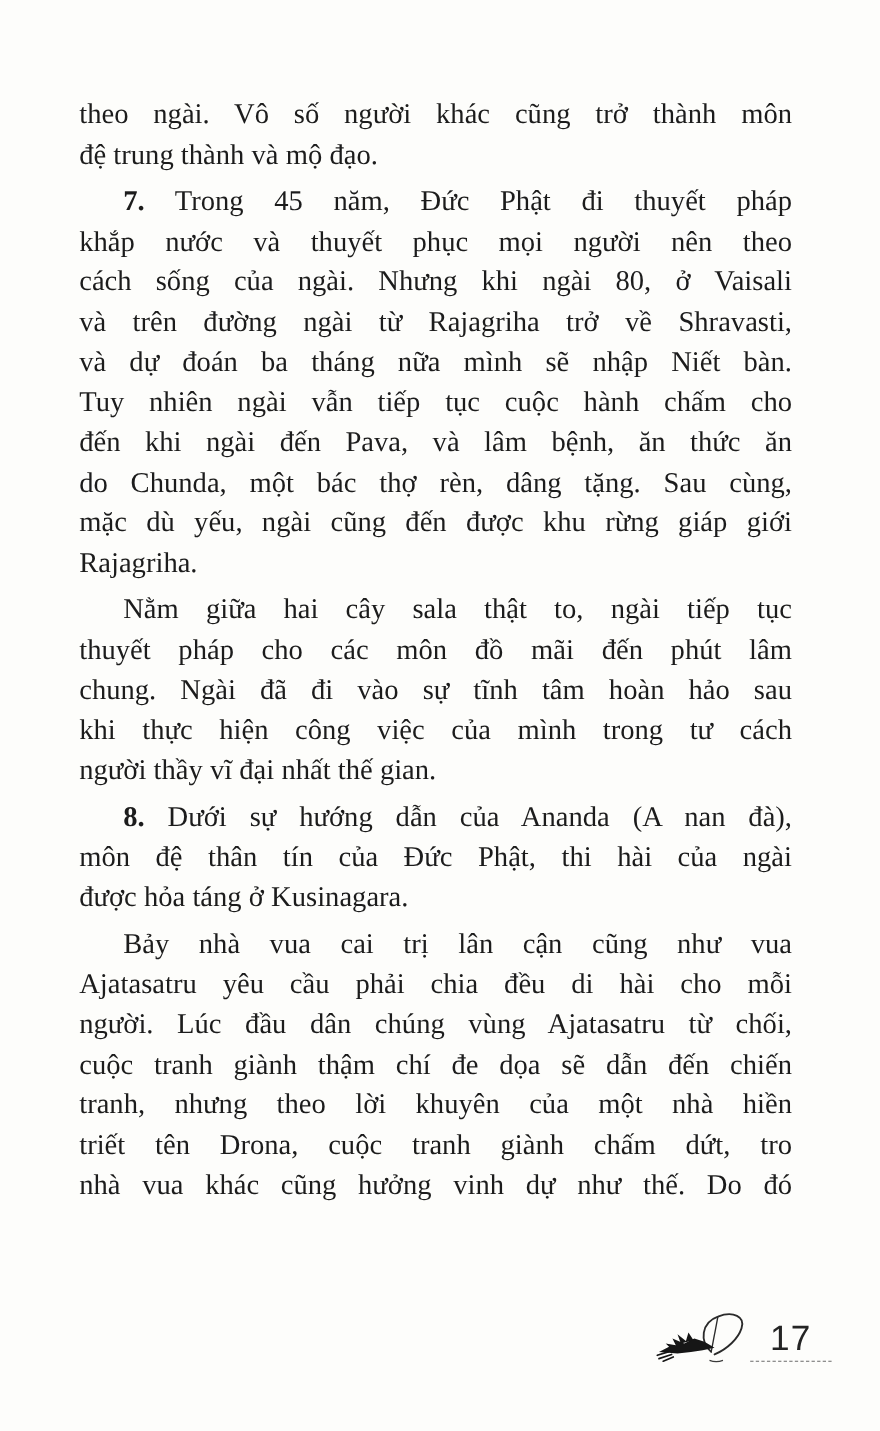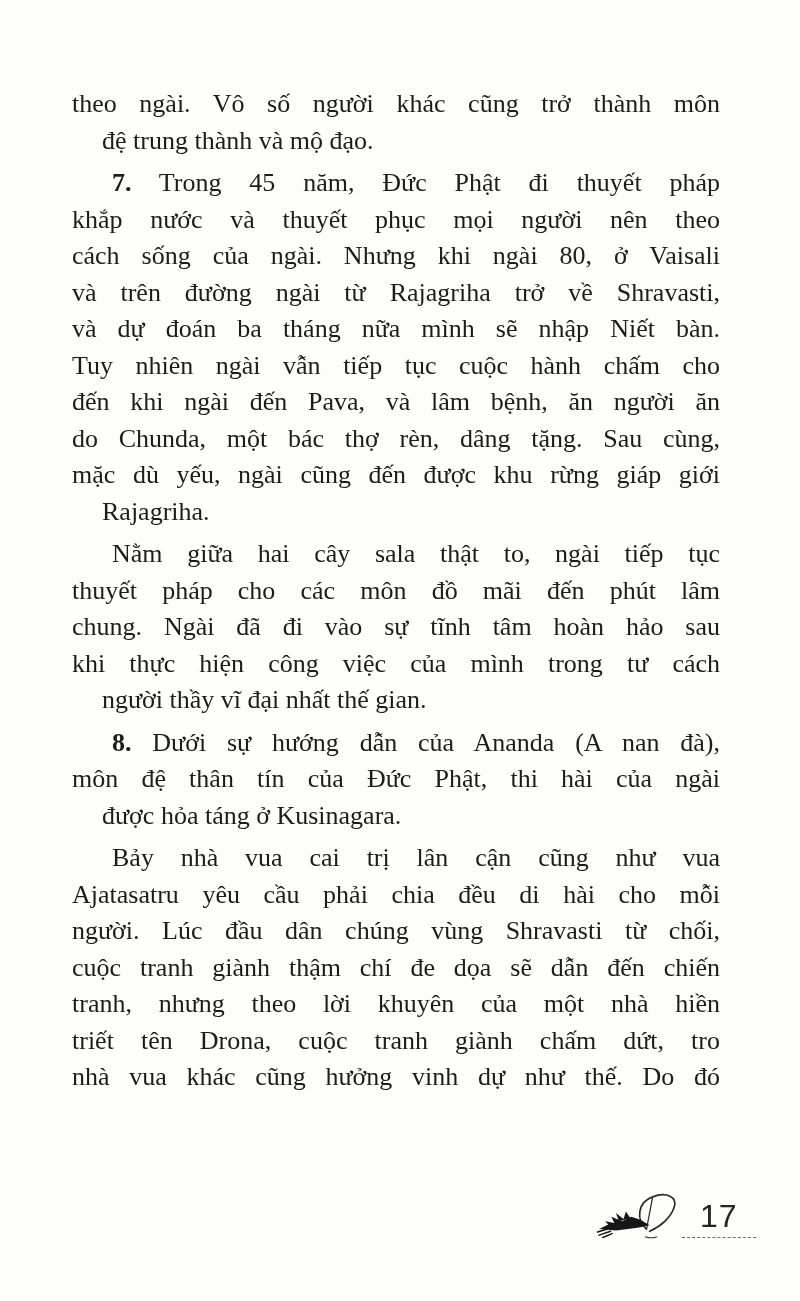--- a/index.html
+++ b/index.html
@@ -19,21 +19,21 @@
     line-height:36.5px;
   }
   .para{margin:0;}
   .para + .para{margin-top:6px;}
   .line{
     text-align:justify;
     text-align-last:justify;
     text-justify:inter-word;
     white-space:normal;
   }
-  .line.end{text-align-last:left;margin-left:30px;}
+  .line.end{text-align-last:left;}
   .line.indent{text-indent:40px;}
   .bp{font-weight:bold;}
   .footer{
     position:absolute;
     left:596px;top:1188px;width:170px;height:60px;
   }
   .ornament{
     position:absolute;left:0;top:2px;
   }
   .pagenum{
@@ -56,41 +56,41 @@
         <div class="line">theo ngài. Vô số người khác cũng trở thành môn</div>
         <div class="line end">đệ trung thành và mộ đạo.</div>
       </div>
       <div class="para">
         <div class="line indent"><span class="bp">7.</span> Trong 45 năm, Đức Phật đi thuyết pháp</div>
         <div class="line">khắp nước và thuyết phục mọi người nên theo</div>
         <div class="line">cách sống của ngài. Nhưng khi ngài 80, ở Vaisali</div>
         <div class="line">và trên đường ngài từ Rajagriha trở về Shravasti,</div>
         <div class="line">và dự đoán ba tháng nữa mình sẽ nhập Niết bàn.</div>
         <div class="line">Tuy nhiên ngài vẫn tiếp tục cuộc hành chấm cho</div>
-        <div class="line">đến khi ngài đến Pava, và lâm bệnh, ăn người ăn</div>
+        <div class="line">đến khi ngài đến Pava, và lâm bệnh, ăn thức ăn</div>
         <div class="line">do Chunda, một bác thợ rèn, dâng tặng. Sau cùng,</div>
         <div class="line">mặc dù yếu, ngài cũng đến được khu rừng giáp giới</div>
         <div class="line end">Rajagriha.</div>
       </div>
       <div class="para">
         <div class="line indent">Nằm giữa hai cây sala thật to, ngài tiếp tục</div>
         <div class="line">thuyết pháp cho các môn đồ mãi đến phút lâm</div>
         <div class="line">chung. Ngài đã đi vào sự tĩnh tâm hoàn hảo sau</div>
         <div class="line">khi thực hiện công việc của mình trong tư cách</div>
         <div class="line end">người thầy vĩ đại nhất thế gian.</div>
       </div>
       <div class="para">
         <div class="line indent"><span class="bp">8.</span> Dưới sự hướng dẫn của Ananda (A nan đà),</div>
         <div class="line">môn đệ thân tín của Đức Phật, thi hài của ngài</div>
         <div class="line end">được hỏa táng ở Kusinagara.</div>
       </div>
       <div class="para">
         <div class="line indent">Bảy nhà vua cai trị lân cận cũng như vua</div>
         <div class="line">Ajatasatru yêu cầu phải chia đều di hài cho mỗi</div>
-        <div class="line">người. Lúc đầu dân chúng vùng Shravasti từ chối,</div>
+        <div class="line">người. Lúc đầu dân chúng vùng Ajatasatru từ chối,</div>
         <div class="line">cuộc tranh giành thậm chí đe dọa sẽ dẫn đến chiến</div>
         <div class="line">tranh, nhưng theo lời khuyên của một nhà hiền</div>
         <div class="line">triết tên Drona, cuộc tranh giành chấm dứt, tro</div>
         <div class="line">nhà vua khác cũng hưởng vinh dự như thế. Do đó</div>
       </div>
     </div>
 
   <div class="footer">
     <svg class="ornament" width="98" height="52" viewBox="0 0 128 66" aria-hidden="true">
 

